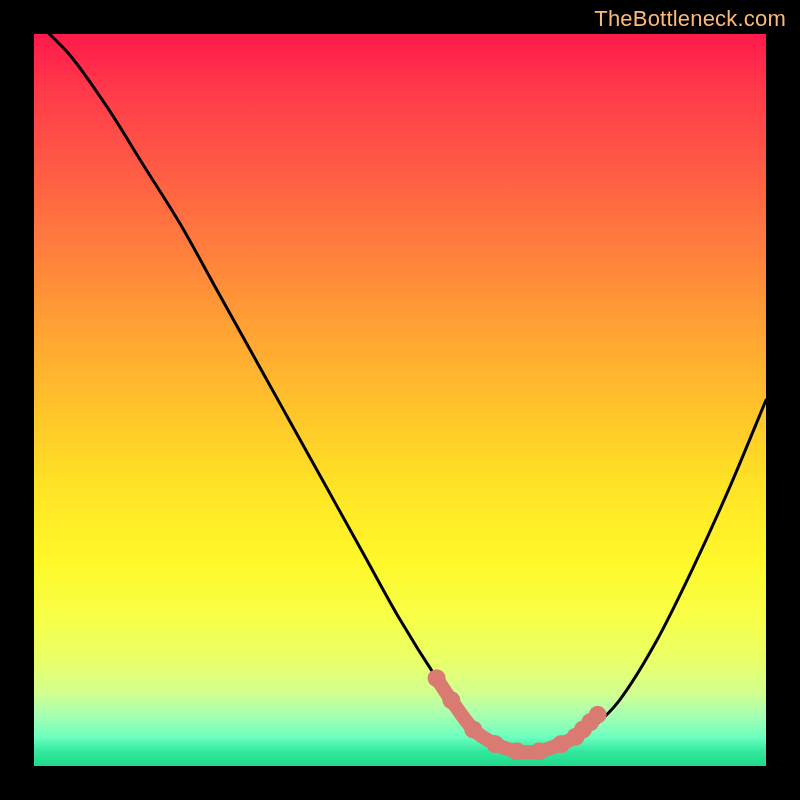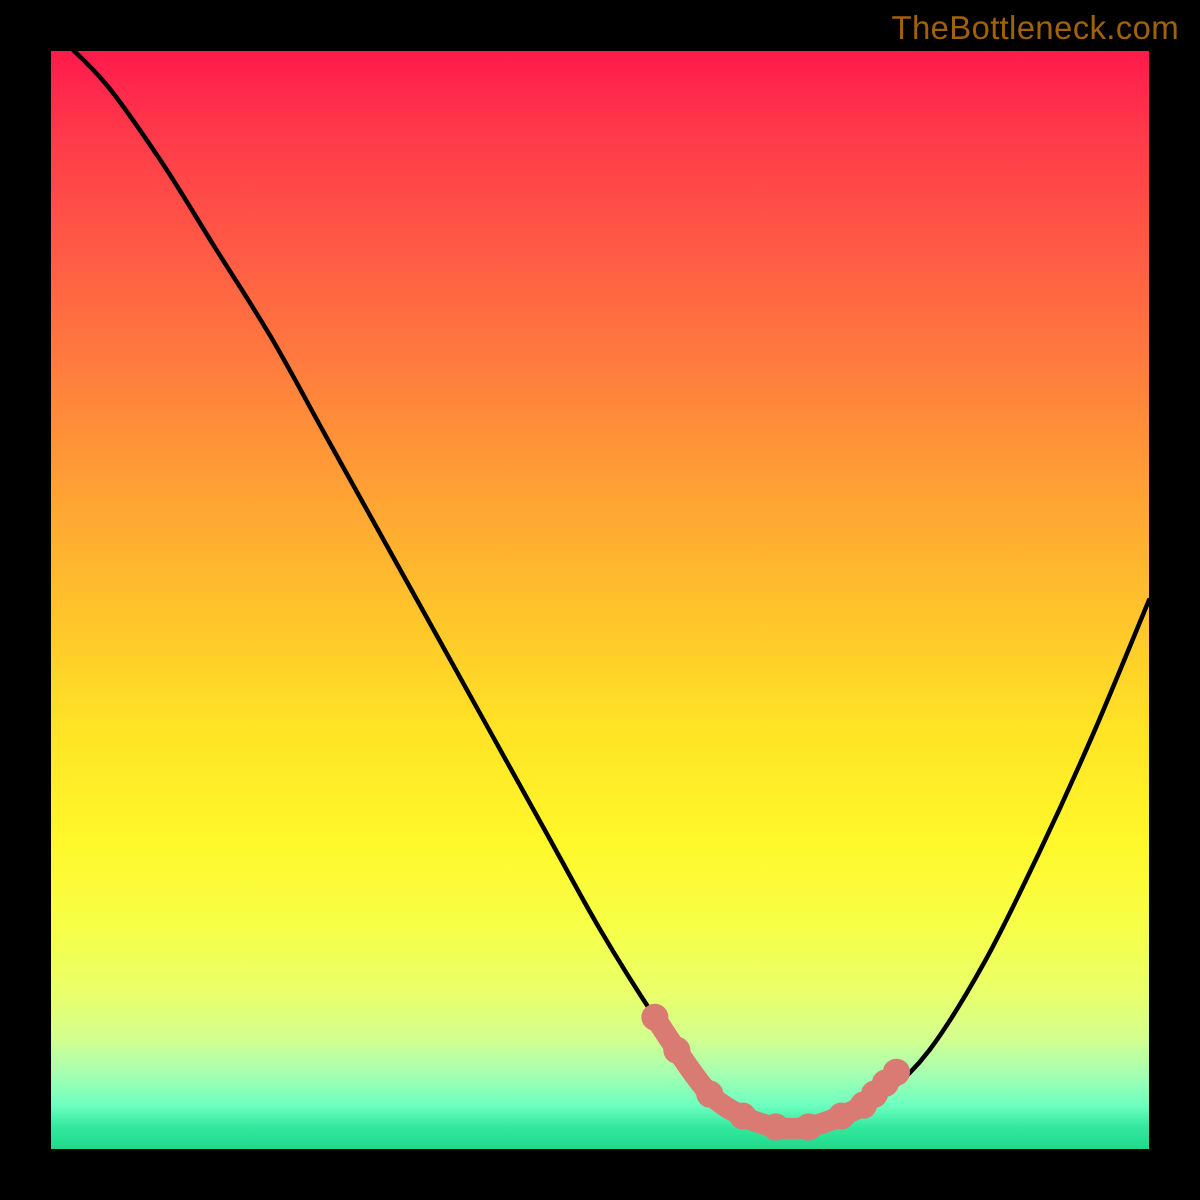--- a/index.html
+++ b/index.html
@@ -40,21 +40,21 @@
       #a8ffb0 93%,
       #6effc0 96%,
       #33e89e 98%,
       #1fd98a 100%
     );
   }
   .watermark {
     position: absolute;
     top: 6px;
     right: 14px;
-    color: #a16207;
+    color: #fdba74;
     font-size: 22px;
     font-weight: 500;
     letter-spacing: 0.2px;
     user-select: none;
   }
   svg.curve {
     position: absolute;
     left: 0;
     top: 0;
     width: 732px;

